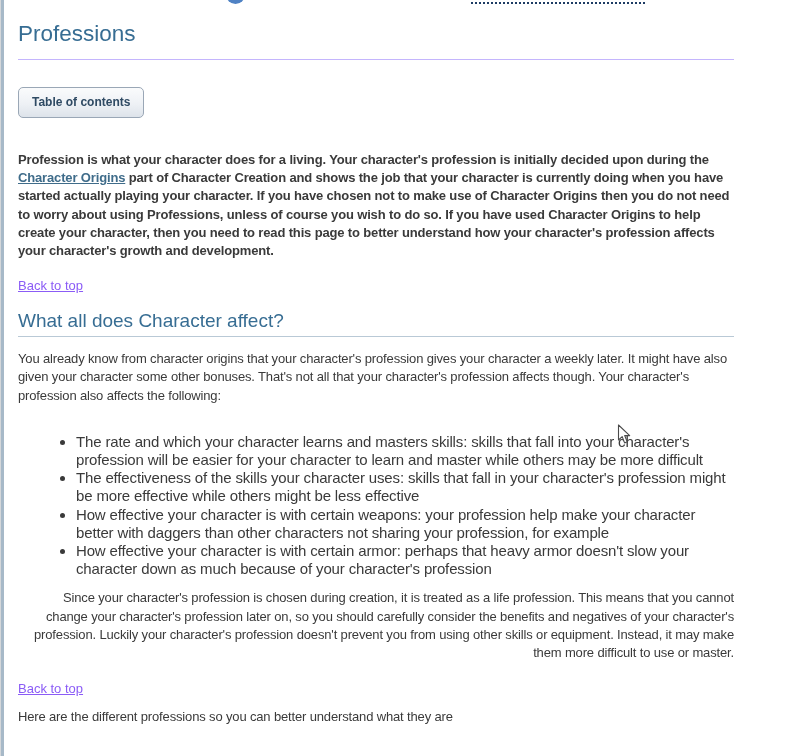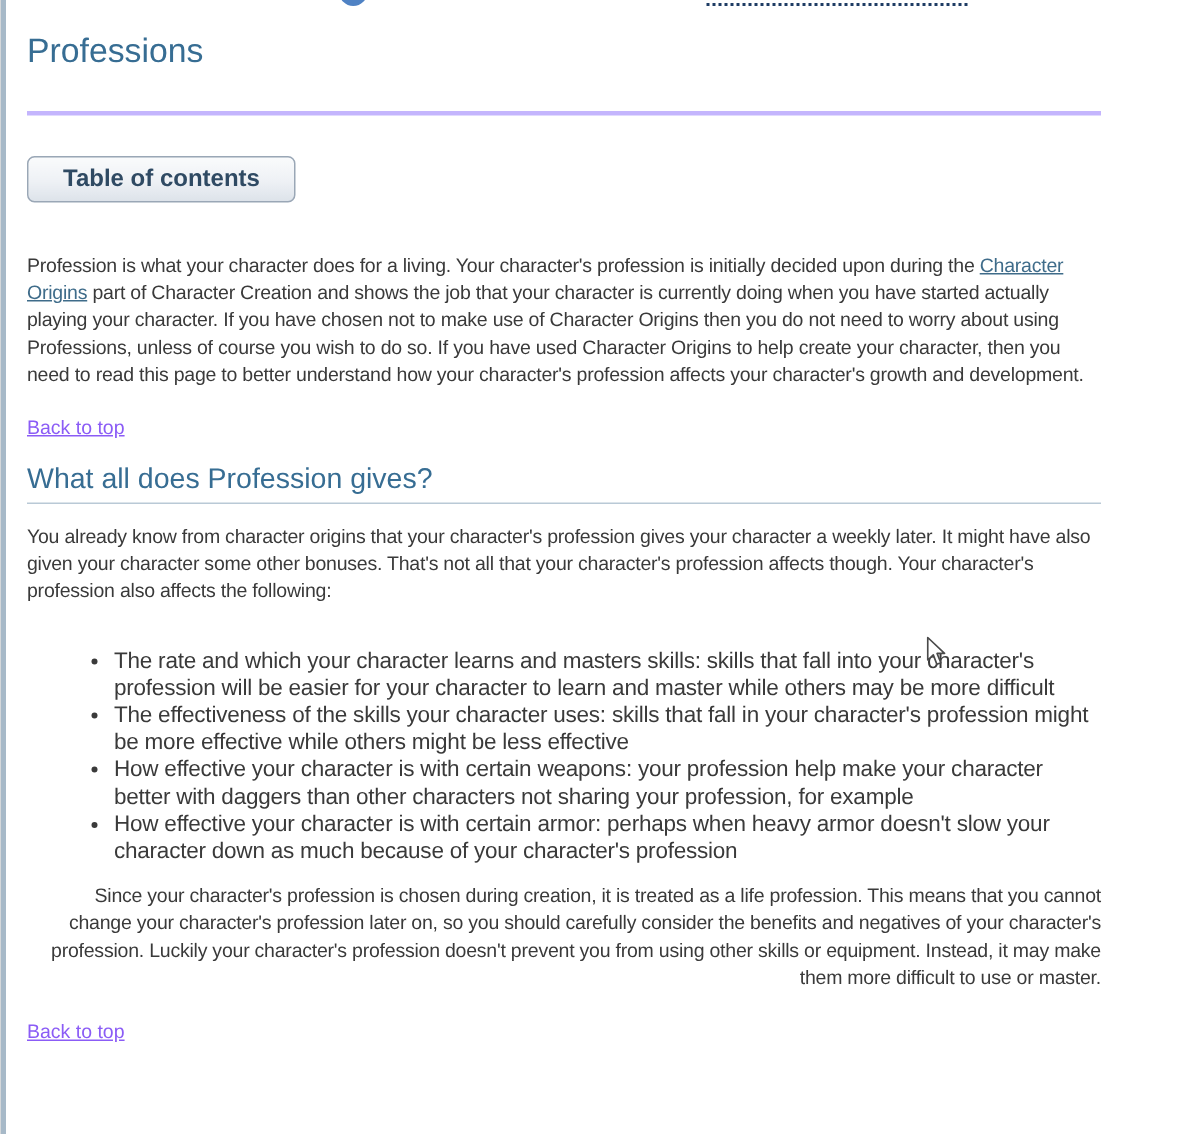--- a/index.html
+++ b/index.html
@@ -30,43 +30,43 @@
   .content {
     position: relative;
     margin-left: 18px;
     width: 716px;
   }
   h1 {
     margin: 20px 0 0 0;
     font-size: 22.5px; line-height: 28px;
     font-weight: normal;
     color: #376d93;
-    padding-bottom: 26px;
-    border-bottom: 3px solid #c4b5fd;
+    padding-bottom: 11px;
+    border-bottom: 1px solid #c4b5fd;
   }
   .toc-btn {
     display: inline-block;
     margin-top: 27px;
-    padding: 7px 23px;
-    font-size: 16px; line-height: 15px;
+    padding: 7px 13px;
+    font-size: 12px; line-height: 15px;
     font-weight: bold;
     color: #2f4a63;
     background: linear-gradient(to bottom, #fafbfc 0%, #eef1f5 55%, #dde3ea 100%);
     border: 1px solid #9aa7b6;
     border-radius: 5px;
     text-decoration: none;
     cursor: pointer;
   }
   p.body {
     margin: 0;
     font-size: 13px; line-height: 18.2px;
     letter-spacing: -0.15px;
     color: #3a3a3a;
   }
-  .p-intro { margin-top: 33px !important; }
+  .p-intro { margin-top: 33px !important; font-weight: bold; }
   .inline-link {
     color: #3f6c8a;
     text-decoration: underline;
     cursor: pointer;
   }
   .back-top {
     display: block;
     width: max-content;
     font-size: 13px; line-height: 18px;
     color: #8b5cf6;
@@ -112,34 +112,35 @@
 <div class="content">
 
   <h1>Professions</h1>
 
   <a class="toc-btn">Table of contents</a>
 
   <p class="body p-intro"><span>Profession is what your character does for a living. Your character's profession is initially decided upon during the </span><a class="inline-link">Character Origins</a><span> part of Character Creation and shows the job that your character is currently doing when you have started actually playing your character. If you have chosen not to make use of Character Origins then you do not need to worry about using Professions, unless of course you wish to do so. If you have used Character Origins to help create your character, then you need to read this page to better understand how your character's profession affects your character's growth and development.</span></p>
 
   <a class="back-top back-top-1">Back to top</a>
 
-  <h2>What all does Profession gives?</h2>
+  <h2>What all does Character affect?</h2>
 
   <p class="body p-lead">You already know from character origins that your character's profession gives your character a weekly later. It might have also given your character some other bonuses. That's not all that your character's profession affects though. Your character's profession also affects the following:</p>
 
   <ul class="bullets">
     <li>The rate and which your character learns and masters skills: skills that fall into your character's profession will be easier for your character to learn and master while others may be more difficult</li>
     <li>The effectiveness of the skills your character uses: skills that fall in your character's profession might be more effective while others might be less effective</li>
     <li>How effective your character is with certain weapons: your profession help make your character better with daggers than other characters not sharing your profession, for example</li>
-    <li>How effective your character is with certain armor: perhaps when heavy armor doesn't slow your character down as much because of your character's profession</li>
+    <li>How effective your character is with certain armor: perhaps that heavy armor doesn't slow your character down as much because of your character's profession</li>
   </ul>
 
   <p class="body p-conclusion">Since your character's profession is chosen during creation, it is treated as a life profession. This means that you cannot change your character's profession later on, so you should carefully consider the benefits and negatives of your character's profession. Luckily your character's profession doesn't prevent you from using other skills or equipment. Instead, it may make them more difficult to use or master.</p>
 
   <a class="back-top back-top-2">Back to top</a>
 
 
+  <p class="body p-partial">Here are the different professions so you can better understand what they are</p>
 
 </div>
 
 <svg class="cursor" viewBox="0 0 14 21">
   <path d="M1.5 1 L1.5 16 L5.2 12.6 L7.6 18.9 L10.2 17.8 L7.7 11.6 L12.7 11.6 Z" fill="#ffffff" stroke="#4a4a4a" stroke-width="1.1" stroke-linejoin="round"></path>
 </svg>
 
 </body></html>

